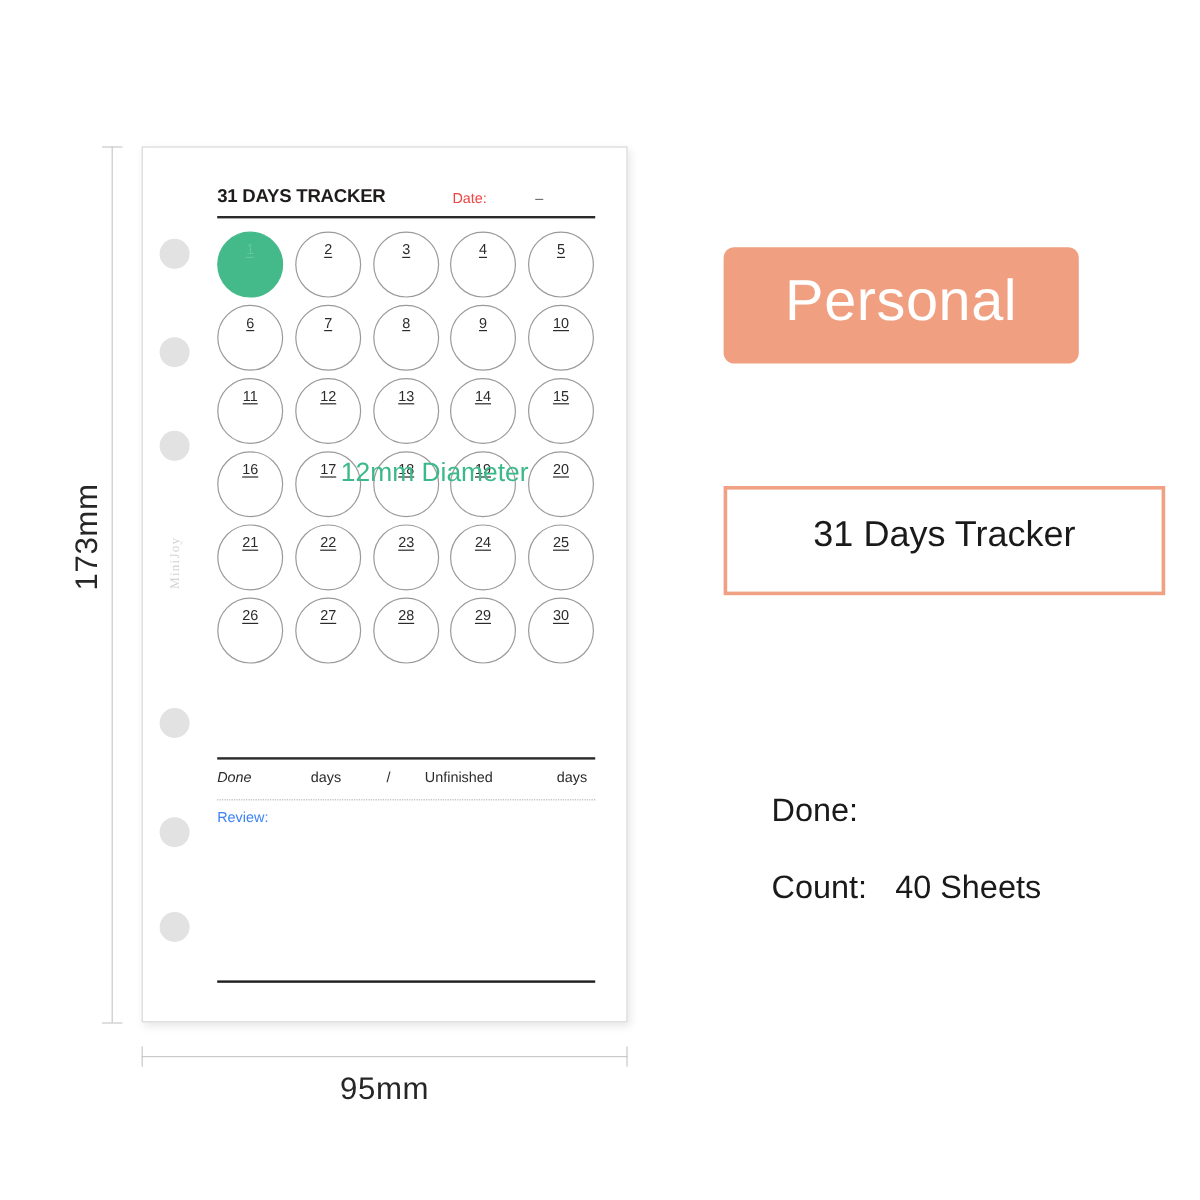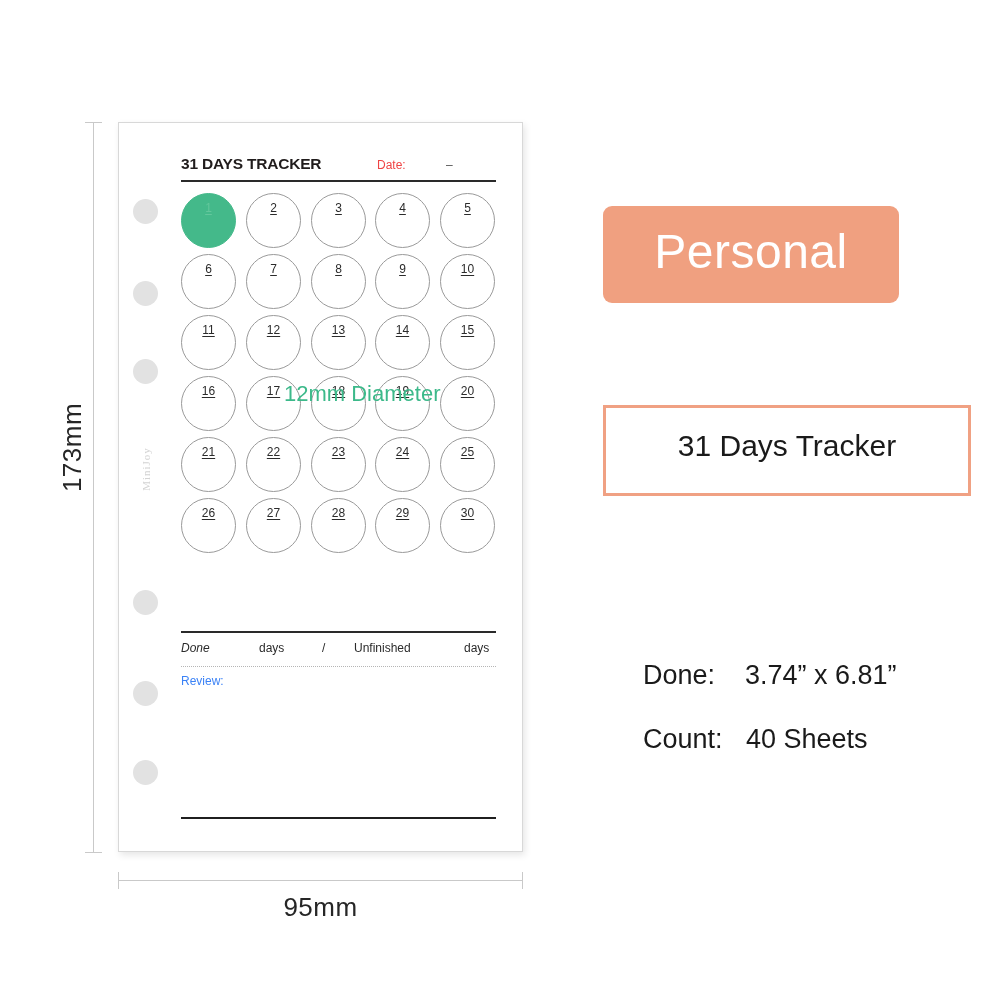--- a/index.html
+++ b/index.html
@@ -489,19 +489,18 @@
   <div class="badge-personal-label">Personal</div>
 </div>
 
 <div class="box-product">
   <div class="box-product-label">31 Days Tracker</div>
 </div>
 
 <div class="spec-list">
   <div class="spec-row size">
     <span class="spec-key">Done:</span>
-    <span class="spec-val">3.74” x 6.81”</span>
   </div>
   <div class="spec-row count">
     <span class="spec-key">Count:</span>
     <span class="spec-val">40 Sheets</span>
   </div>
 </div>
 
 </body></html>

